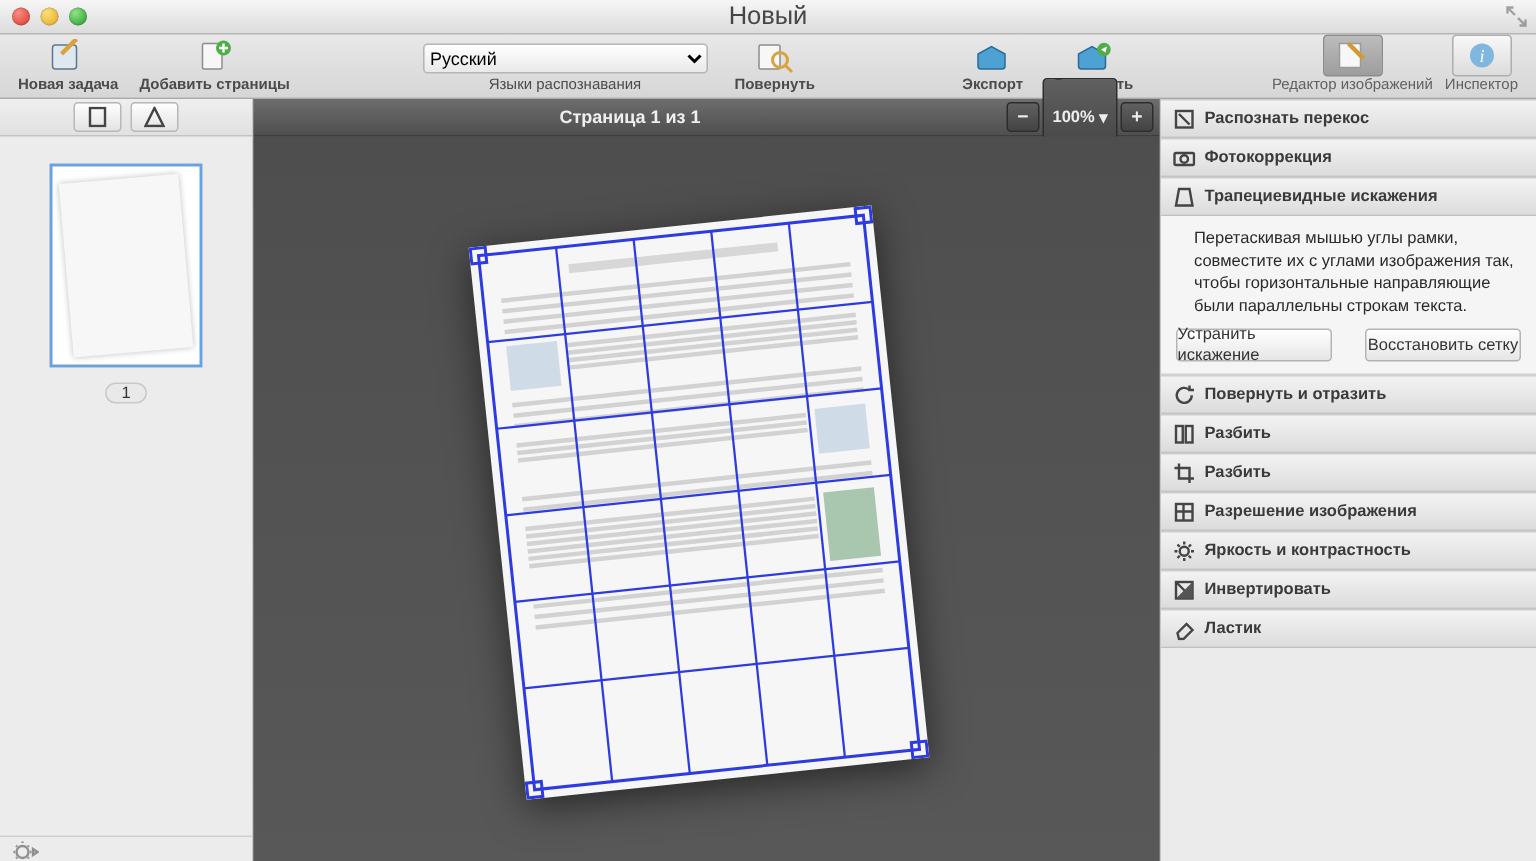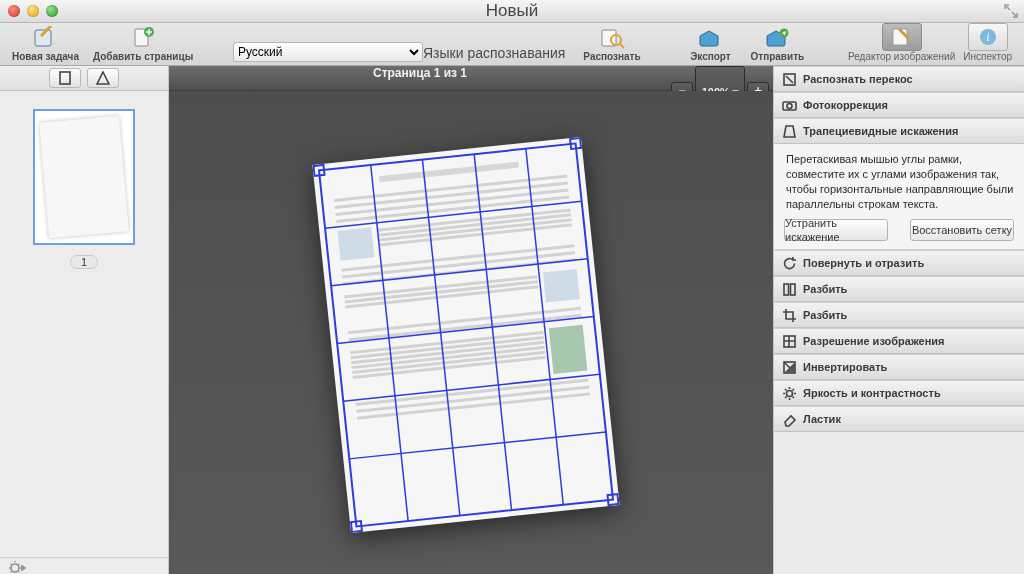--- a/index.html
+++ b/index.html
@@ -46,30 +46,30 @@
   }
   .tb-btn {
     display: flex; flex-direction: column; align-items: center;
     font-size: 10px; color:#4b4b4b; padding: 0 4px 1px;
     min-width: 52px;
     font-weight: bold;
   }
   .tb-btn .ticon { width: 28px; height: 24px; margin-bottom: 1px; }
   .tb-spacer { flex: 1; }
   .tb-center {
-    display: flex; align-items: center;
+    display: flex; flex-direction: column; align-items: center;
     margin-bottom: 1px;
     justify-content: flex-end;
   }
   .tb-center select {
     width: 190px; height: 20px; font-size: 12px;
     border: 1px solid #b6b6b6; border-radius: 3px;
     background: linear-gradient(#fff,#e9e9e9);
   }
-  .tb-center .lbl { font-size: 14px; color:#4b4b4b; margin-top: 2px; }
+  .tb-center .lbl { font-size: 10px; color:#4b4b4b; margin-top: 2px; }
 
   .tb-toggle {
     display: flex; align-items: flex-end; margin-left: auto;
   }
   .seg {
     display:flex; flex-direction:column; align-items:center;
     font-size:10px; color:#616161; padding:0 4px 1px;
   }
   .seg .segbox {
     display:flex; align-items:center; justify-content:center;
@@ -128,21 +128,21 @@
   .gearbtn { width:18px; height:16px; opacity:.55; }
 
   
   .canvaswrap {
     flex:1; display:flex; flex-direction:column; background:#575757;
     position:relative;
   }
   .canvas-header {
     height:24px; background:linear-gradient(#6d6d6d,#4f4f4f);
     border-bottom:1px solid #3d3d3d;
-    display:flex; align-items:flex-start; color:#f0f0f0; font-weight:bold;
+    display:flex; align-items:center; color:#f0f0f0; font-weight:bold;
   }
   .canvas-header .pglabel { flex:1; text-align:center; font-size:12px; }
   .zoomgrp { display:flex; align-items:center; gap:0; margin-right:4px;}
   .zbtn {
     width:20px;height:18px;border:1px solid #2c2c2c;border-radius:3px;
     background:linear-gradient(#606060,#434343);color:#eee;font:bold 12px/16px monospace;
     text-align:center;
   }
   .zval {
     height:18px;min-width:40px;padding:16px 4px;border:1px solid #2c2c2c;
@@ -189,21 +189,21 @@
     background:linear-gradient(#f3f3f3,#dcdcdc);
     border-top:1px solid #cfcfcf; border-bottom:1px solid #c2c2c2;
     font-size:11px; font-weight:bold; color:#3a3a3a;
     cursor:default;
   }
   .section-header .sicon { width:15px;height:15px; }
   .panel-body {
     padding:8px 10px; font-size:11px; color:#2a2a2a; line-height:1.35;
     background:#f5f5f5; border-bottom:1px solid #d2d2d2;
   }
-  .panel-body p { margin:0 0 8px 2px; }
+  .panel-body p { margin:0 0 8px 12px; }
   .btnrow { display:flex; gap:22px;align-items:flex-end; }
   .macbtn {
     flex:1;
     height:20px; border:1px solid #b4b4b4; border-radius:3px;
     background:linear-gradient(#ffffff,#e6e6e6);
     font-size:11px; color:#333;
     display:flex; align-items:center; justify-content:center;
   }
 
   
@@ -252,21 +252,21 @@
     </select>
     <span class="lbl">Языки распознавания</span>
   </div>
 
   <div class="tb-btn" style="margin-left:8px">
     <svg class="ticon" viewBox="0 0 28 24">
       <rect x="4" y="4" width="14" height="16" rx="1" fill="#f7f7f7" stroke="#8c8c8c"></rect>
       <circle cx="18" cy="14" r="5" fill="none" stroke="#d9a23a" stroke-width="2"></circle>
       <path d="M22 18 L26 22" stroke="#d9a23a" stroke-width="2"></path>
     </svg>
-    <span>Распознать</span>
+    <span>Повернуть</span>
   </div>
 
   <div class="tb-spacer"></div>
 
   <div class="tb-btn">
     <svg class="ticon" viewBox="0 0 28 24">
       <path d="M4 10v8a2 2 0 0 0 2 2h14a2 2 0 0 0 2-2v-8l-9-5z" fill="#4ea1d3" stroke="#2d6a96"></path>
     </svg>
     <span>Экспорт</span>
   </div>
@@ -464,34 +464,34 @@
     </div>
     <div class="section-header">
       <svg class="sicon" viewBox="0 0 15 15">
           <rect x="2" y="2" width="11" height="11" class="ic"></rect>
           <path d="M2 7h11 M7 2v11" class="ic"></path>
         </svg>
       <span>Разрешение изображения</span>
     </div>
     <div class="section-header">
       <svg class="sicon" viewBox="0 0 15 15">
+          <circle cx="7.5" cy="7.5" r="3" class="ic"></circle>
+          <path d="M7.5 1v2M7.5 12v2M1 7.5h2M12 7.5h2M3 3l1.5 1.5M10.5 10.5L12 12M3 12l1.5-1.5M10.5 4.5L12 3" class="ic"></path>
+        </svg>
+      <span>Яркость и контрастность</span>
+    </div>
+    <div class="section-header">
+      <svg class="sicon" viewBox="0 0 15 15">
           <rect x="2" y="2" width="11" height="11" class="ic"></rect>
           <path d="M2 2 L13 13" class="ic"></path>
           <path d="M2 13 L13 13 L13 2 Z" fill="#555" stroke="none"></path>
         </svg>
       <span>Инвертировать</span>
     </div>
     <div class="section-header">
       <svg class="sicon" viewBox="0 0 15 15">
-          <circle cx="7.5" cy="7.5" r="3" class="ic"></circle>
-          <path d="M7.5 1v2M7.5 12v2M1 7.5h2M12 7.5h2M3 3l1.5 1.5M10.5 10.5L12 12M3 12l1.5-1.5M10.5 4.5L12 3" class="ic"></path>
-        </svg>
-      <span>Яркость и контрастность</span>
-    </div>
-    <div class="section-header">
-      <svg class="sicon" viewBox="0 0 15 15">
           <path d="M3 10l6-6 4 4-6 6H4z" class="ic"></path>
         </svg>
       <span>Ластик</span>
     </div>
   </div>
 
 </div>
 
 </body></html>

